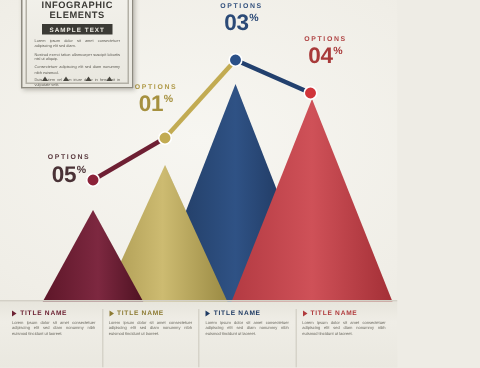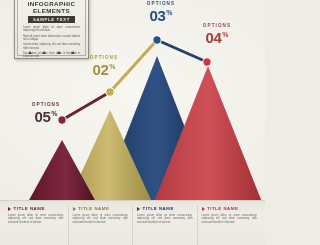--- a/index.html
+++ b/index.html
@@ -193,21 +193,21 @@
       </g>
     </svg>
 
     <div class="option-label" id="label-01">
       <span class="opt-word">OPTIONS</span>
       <span class="opt-num">05</span><span class="opt-pct">%</span>
     </div>
 
     <div class="option-label" id="label-02">
       <span class="opt-word">OPTIONS</span>
-      <span class="opt-num">02</span><span class="opt-pct">%</span>
+      <span class="opt-num">01</span><span class="opt-pct">%</span>
     </div>
 
     <div class="option-label" id="label-03">
       <span class="opt-word">OPTIONS</span>
       <span class="opt-num">03</span><span class="opt-pct">%</span>
     </div>
 
     <div class="option-label" id="label-04">
       <span class="opt-word">OPTIONS</span>
       <span class="opt-num">04</span><span class="opt-pct">%</span>

